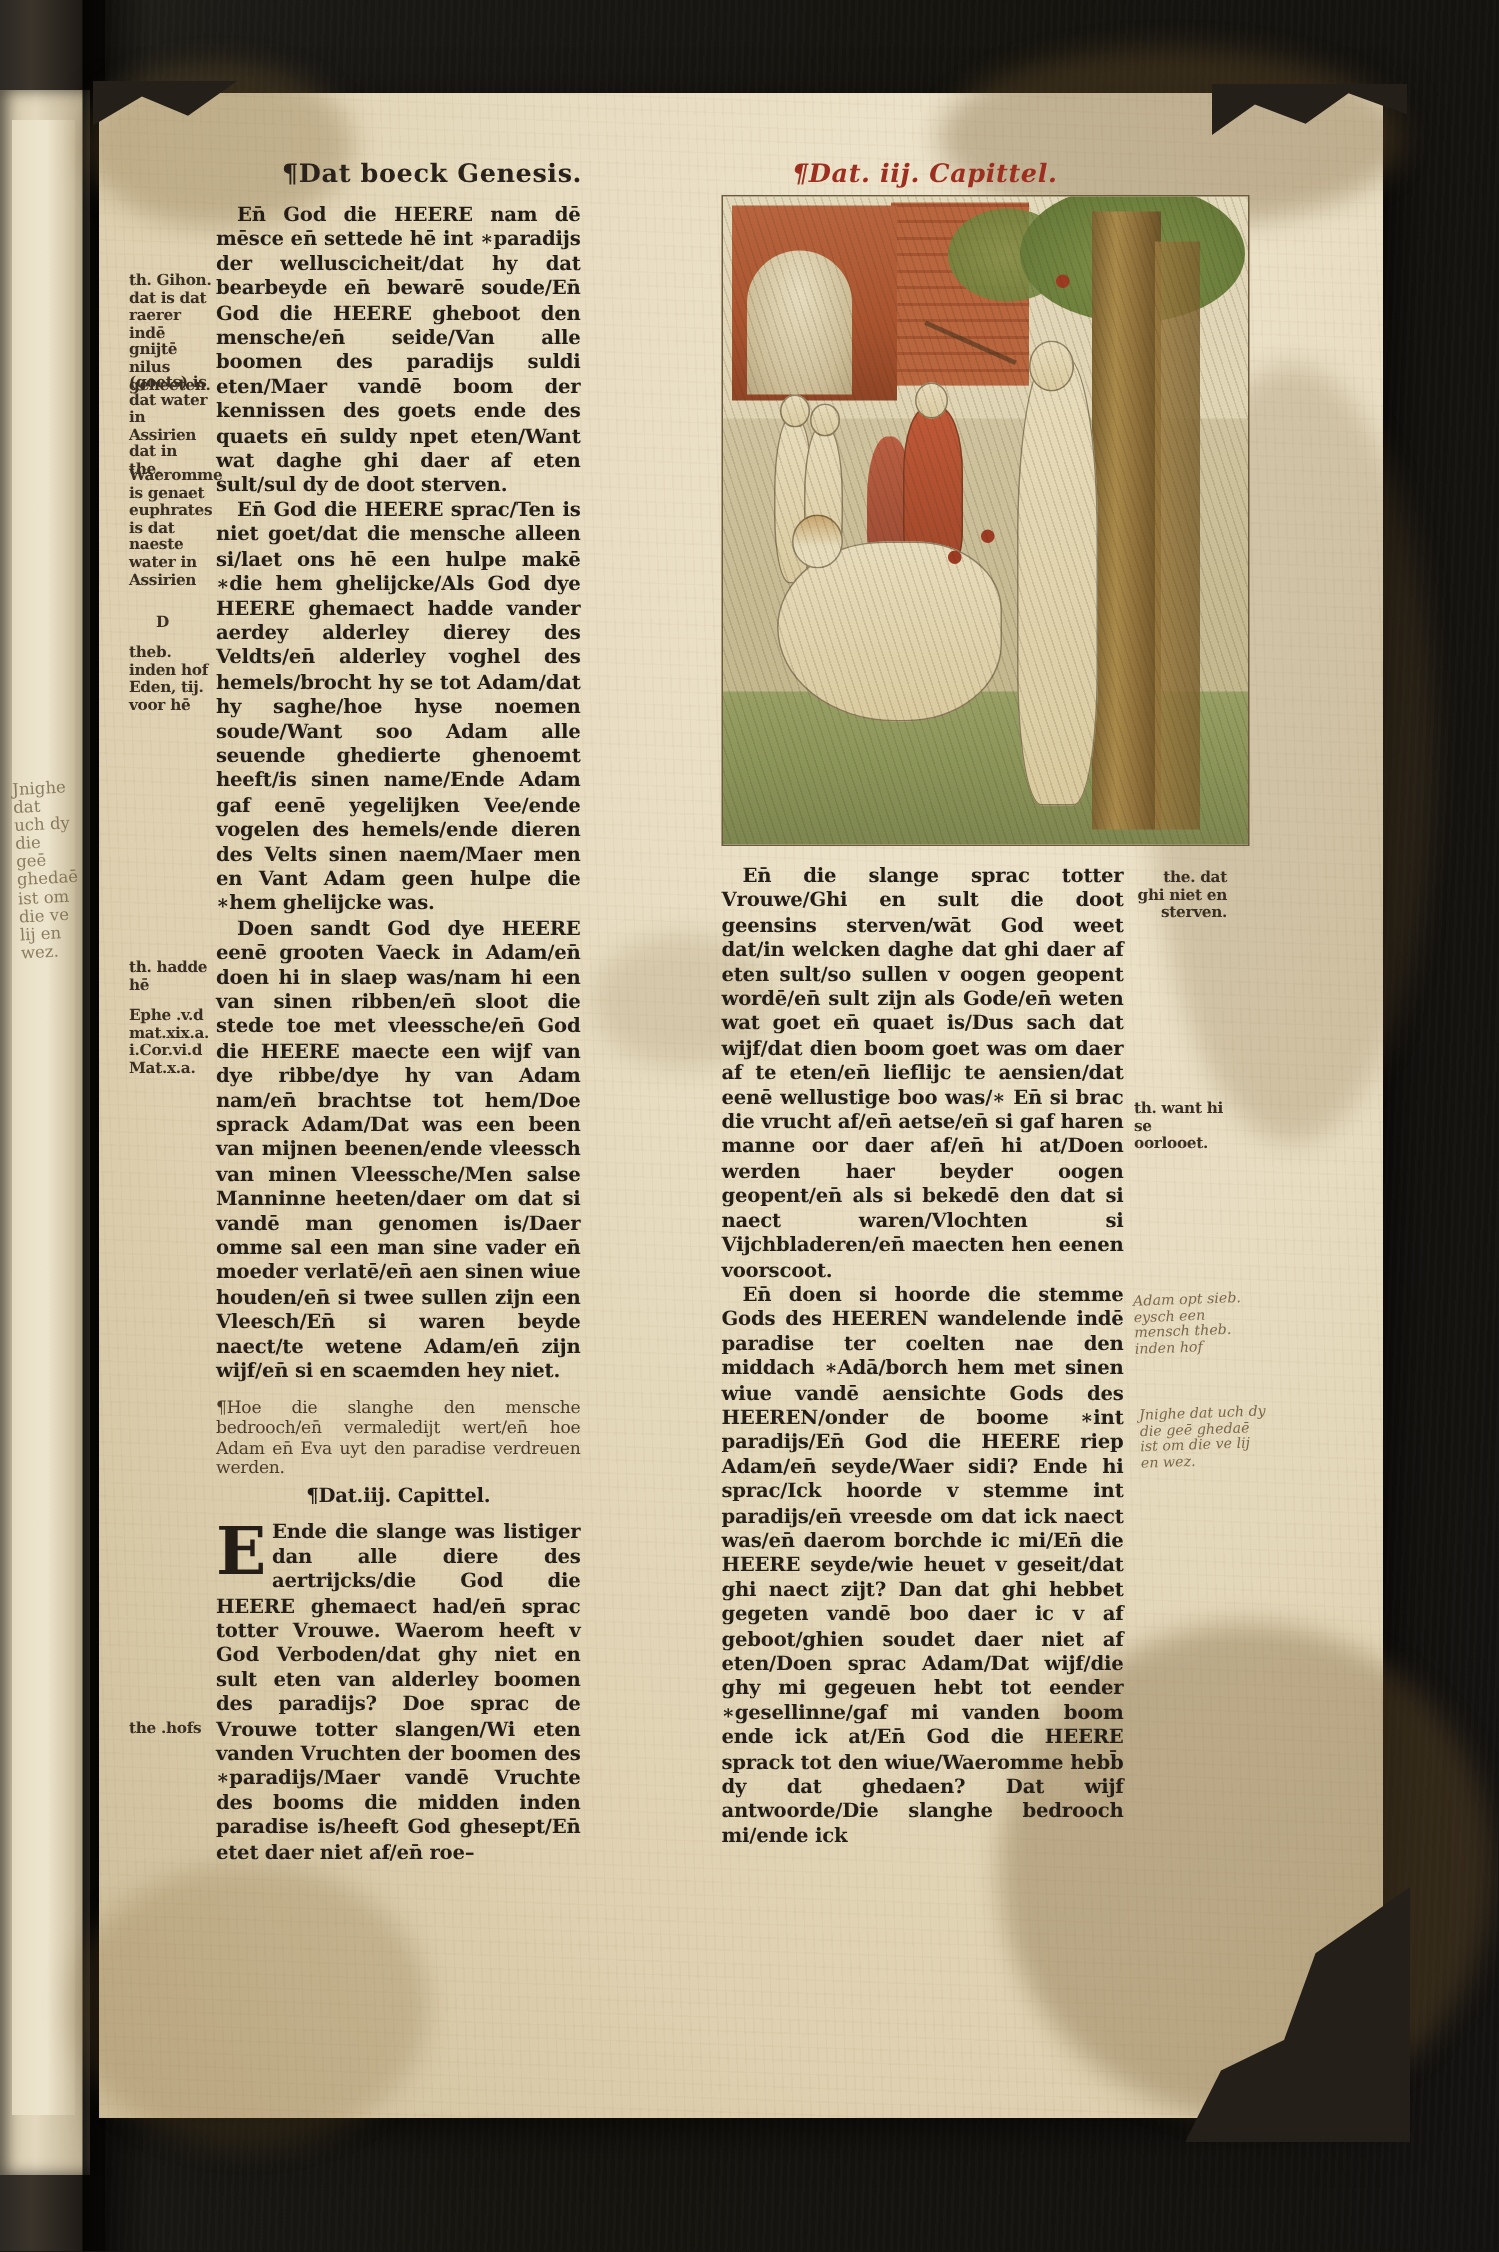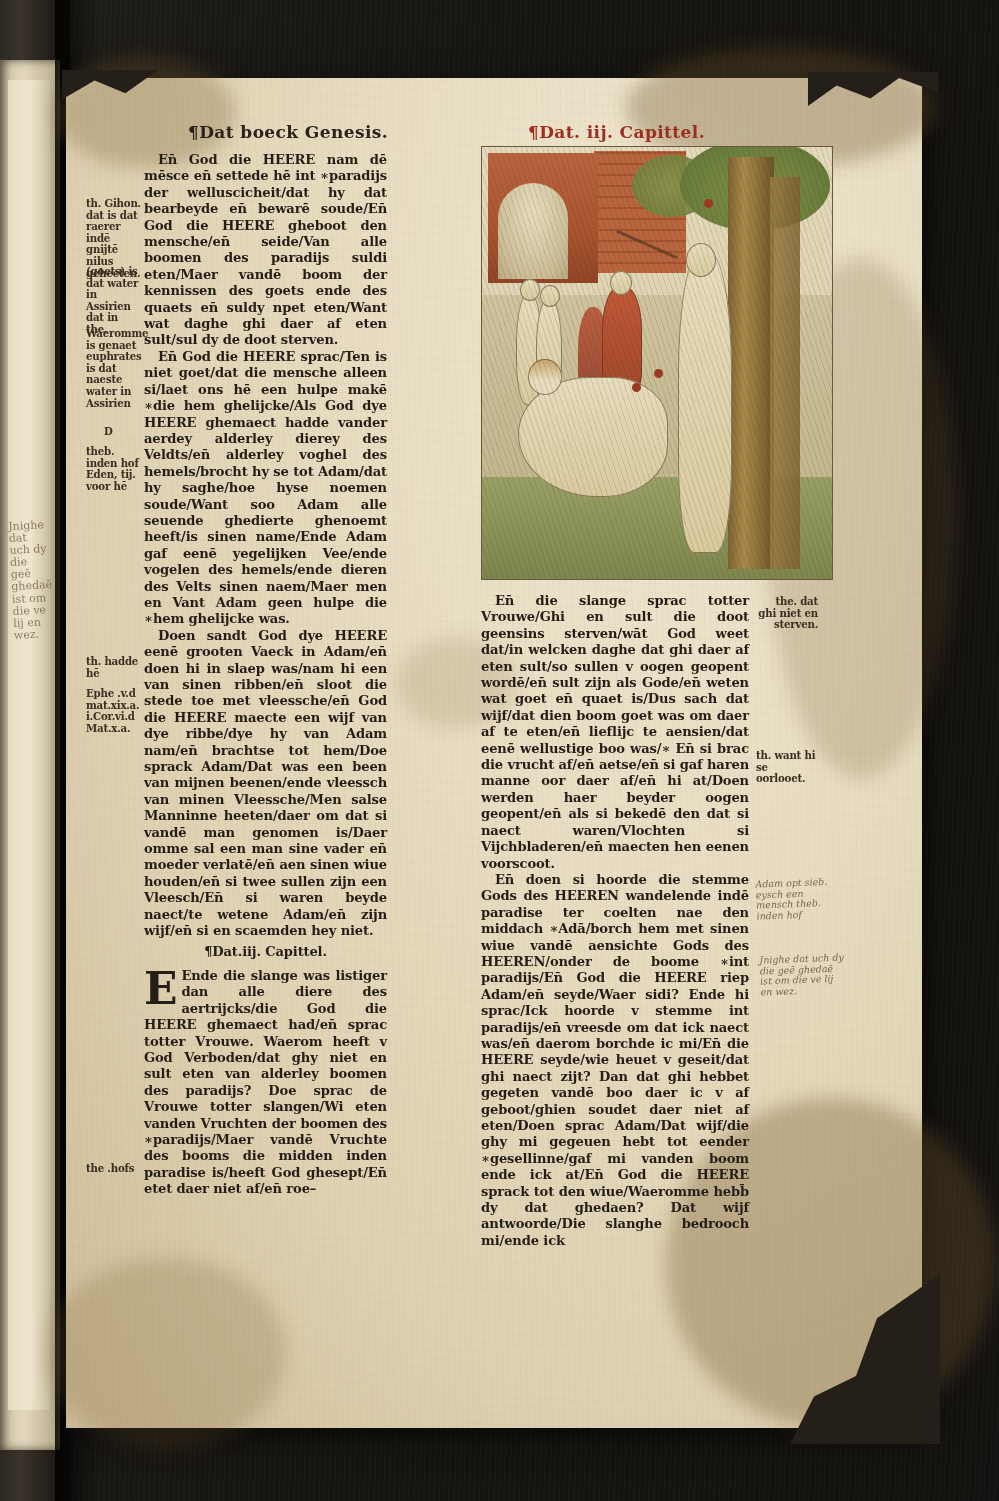--- a/index.html
+++ b/index.html
@@ -71,21 +71,21 @@
   .binding-shadow {
     position: absolute;
     left: 55px; top: 0;
     width: 45px; height: 1501px;
     background: linear-gradient(90deg, rgba(0,0,0,.85) 0%, rgba(0,0,0,.35) 50%, rgba(0,0,0,0) 100%);
   }
 
   
   .leaf {
     position: absolute;
-    left: 66px; top: 78px;
+    left: 66px; top: 62px;
     width: 856px; height: 1350px;
     background:
       radial-gradient(ellipse at 70% 20%, #efe6cf 0%, #e8ddc2 35%, #ded0b0 70%, #cdbc98 100%);
     box-shadow: 6px 8px 26px rgba(0,0,0,.65);
   }
   .leaf-fiber {
     position: absolute; inset: 0;
     background-image:
       repeating-linear-gradient(88deg, rgba(120,95,55,0.045) 0 1px, rgba(255,255,255,0) 1px 6px),
       repeating-linear-gradient(2deg, rgba(120,95,55,0.035) 0 1px, rgba(255,255,255,0) 1px 9px);
@@ -116,21 +116,21 @@
     position: absolute;
     top: 44px;
     color: #2b231b;
     font-family: "DejaVu Serif", serif;
     font-weight: bold;
     font-size: 17px;
     letter-spacing: .4px;
     white-space: nowrap;
   }
   .rh-left { left: 122px; }
-  .rh-right { left: 462px; }
+  .rh-right { left: 462px; font-style: italic; }
   .rh-red { color: #9d2f20; }
 
   .col {
     position: absolute;
     color: #241e17;
     font-family: "DejaVu Serif", serif;
     font-size: 13.1px;
     line-height: 16.4px;
     text-align: justify;
     font-weight: bold;
@@ -309,20 +309,21 @@
 
     <div class="content">
 
       <div class="running-head rh-left">¶Dat boeck Genesis.</div>
       <div class="running-head rh-right rh-red">¶Dat. iij. Capittel.</div>
 
       <div class="col colL">
         <p style="text-indent:14px;">En̄ God die HEERE nam dē mēsce en̄ settede hē int ∗paradijs der welluscicheit/dat hy dat bearbeyde en̄ bewarē soude/En̄ God die HEERE gheboot den mensche/en̄ seide/Van alle boomen des paradijs suldi eten/Maer vandē boom der kennissen des goets ende des quaets en̄ suldy npet eten/Want wat daghe ghi daer af eten sult/sul dy de doot sterven.</p>
         <p style="text-indent:14px;">En̄ God die HEERE sprac/Ten is niet goet/dat die mensche alleen si/laet ons hē een hulpe makē ∗die hem ghelijcke/Als God dye HEERE ghemaect hadde vander aerdey alderley dierey des Veldts/en̄ alderley voghel des hemels/brocht hy se tot Adam/dat hy saghe/hoe hyse noemen soude/Want soo Adam alle seuende ghedierte ghenoemt heeft/is sinen name/Ende Adam gaf eenē yegelijken Vee/ende vogelen des hemels/ende dieren des Velts sinen naem/Maer men en Vant Adam geen hulpe die ∗hem ghelijcke was.</p>
         <p style="text-indent:14px;">Doen sandt God dye HEERE eenē grooten Vaeck in Adam/en̄ doen hi in slaep was/nam hi een van sinen ribben/en̄ sloot die stede toe met vleessche/en̄ God die HEERE maecte een wijf van dye ribbe/dye hy van Adam nam/en̄ brachtse tot hem/Doe sprack Adam/Dat was een been van mijnen beenen/ende vleessch van minen Vleessche/Men salse Manninne heeten/daer om dat si vandē man genomen is/Daer omme sal een man sine vader en̄ moeder verlatē/en̄ aen sinen wiue houden/en̄ si twee sullen zijn een Vleesch/En̄ si waren beyde naect/te wetene Adam/en̄ zijn wijf/en̄ si en scaemden hey niet.</p>
+        <p class="rubric" style="margin-top:8px;">¶Hoe die slanghe den mensche bedrooch/en̄ vermaledijt wert/en̄ hoe Adam en̄ Eva uyt den paradise verdreuen werden.</p>
         <p style="text-align:center; margin-top:4px;">¶Dat.iij. Capittel.</p>
         <p style="margin-top:8px;">
           <span class="drop">E</span><span>Ende die slange was listiger dan alle diere des aertrijcks/die God die HEERE ghemaect had/en̄ sprac totter Vrouwe. Waerom heeft v God Verboden/dat ghy niet en sult eten van alderley boomen des paradijs? Doe sprac de Vrouwe totter slangen/Wi eten vanden Vruchten der boomen des ∗paradijs/Maer vandē Vruchte des booms die midden inden paradise is/heeft God ghesept/En̄ etet daer niet af/en̄ roe–</span>
         </p>
       </div>
 
       <div class="woodcut">
         <div class="wc-sky"></div>
         <div class="wc-wall"></div>
         <div class="wc-arch"></div>

